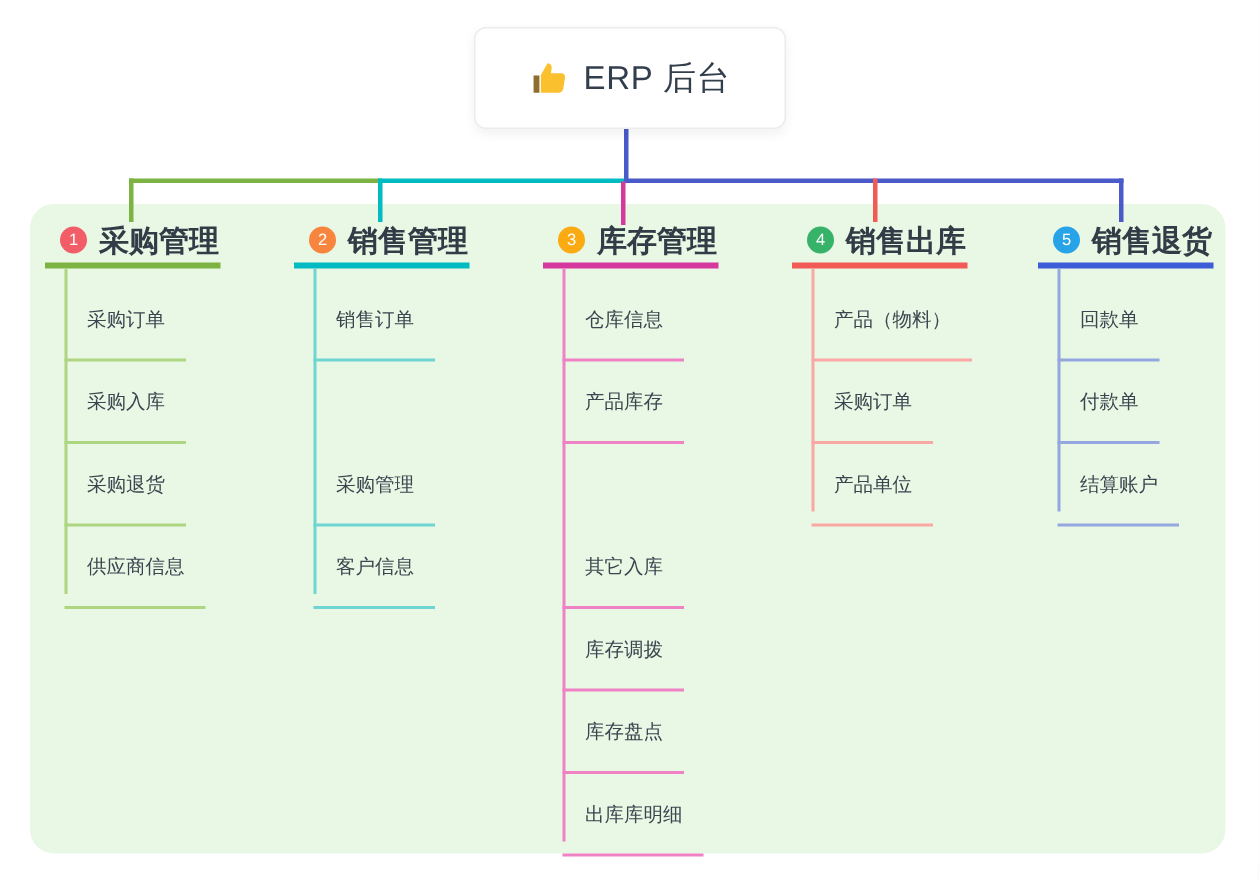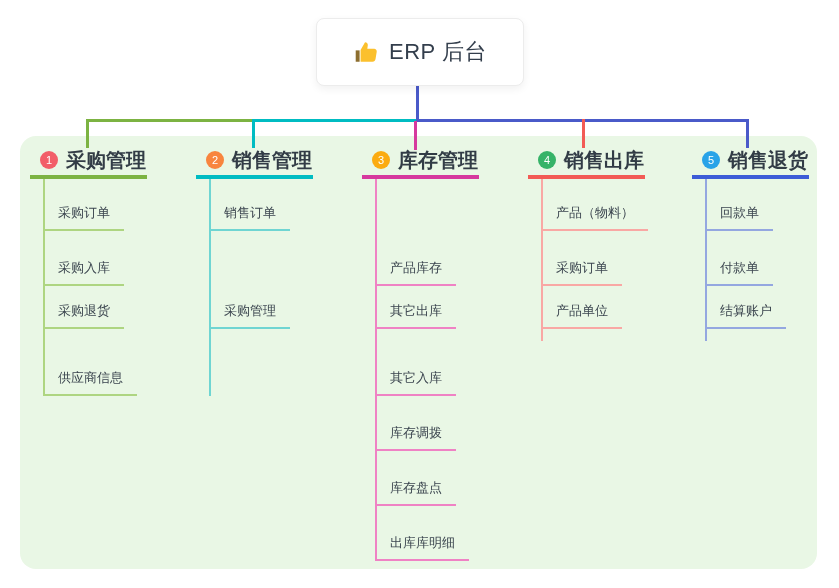--- a/index.html
+++ b/index.html
@@ -33,24 +33,24 @@
   .bhead{display:flex;align-items:center;gap:8px;padding-left:10px;height:24px;}
   .badge{width:18px;height:18px;border-radius:50%;background:var(--badge,#999);
     color:#fff;font-size:11px;line-height:18px;text-align:center;flex:0 0 18px;}
   .btitle{font-size:20px;color:#323c46;font-weight:700;white-space:nowrap;}
   .bunderline{position:absolute;left:0;top:27px;width:117px;height:4px;
     background:var(--line,#999);}
   .vline{position:absolute;left:13px;top:31px;width:2px;background:var(--subline,#ccc);}
   .b-3items .vline{height:162px;}
   .b-4items .vline{height:217px;}
   .b-7items .vline{height:382px;}
-  .item{position:absolute;left:13px;padding:0 14px 7px 15px;
+  .item{position:absolute;left:13px;padding:0 14px 17px 15px;
     font-size:13px;line-height:18px;color:#3b454f;white-space:nowrap;
     border-bottom:2px solid var(--subline,#ccc);}
-  .row0{top:56px}.row1{top:111px}.row2{top:154px}.row3{top:221px}
+  .row0{top:56px}.row1{top:111px}.row2{top:166px}.row3{top:221px}
   .row4{top:276px}.row5{top:331px}.row6{top:386px}
 </style>
 </head>
 <body>
 
 <div class="stage">
 
   <div class="panel"></div>
 
   <div class="cline c-root-v"></div>
@@ -86,31 +86,32 @@
 
   <div class="branch b-4items" style="left: 196px; --badge: #f8853e; --line: #00bcc2; --subline: #6fd5d2;">
     <div class="bhead">
       <span class="badge">2</span>
       <span class="btitle">销售管理</span>
     </div>
     <div class="bunderline"></div>
     <div class="vline"></div>
     <div class="item row0">销售订单</div>
     <div class="item row2">采购管理</div>
+    <div class="item row3">客户信息</div>
   </div>
 
   <div class="branch b-7items" style="left: 362px; --badge: #fbab11; --line: #d6399e; --subline: #ef82c4;">
     <div class="bhead">
       <span class="badge">3</span>
       <span class="btitle">库存管理</span>
     </div>
     <div class="bunderline"></div>
     <div class="vline"></div>
+    <div class="item row0">仓库信息</div>
     <div class="item row1">产品库存</div>
-    <div class="item row2">其它出库</div>
     <div class="item row3">其它入库</div>
     <div class="item row4">库存调拨</div>
     <div class="item row5">库存盘点</div>
     <div class="item row6">出库库明细</div>
   </div>
 
   <div class="branch b-3items" style="left: 528px; --badge: #36b368; --line: #f25b55; --subline: #f9a8a4;">
     <div class="bhead">
       <span class="badge">4</span>
       <span class="btitle">销售出库</span>

